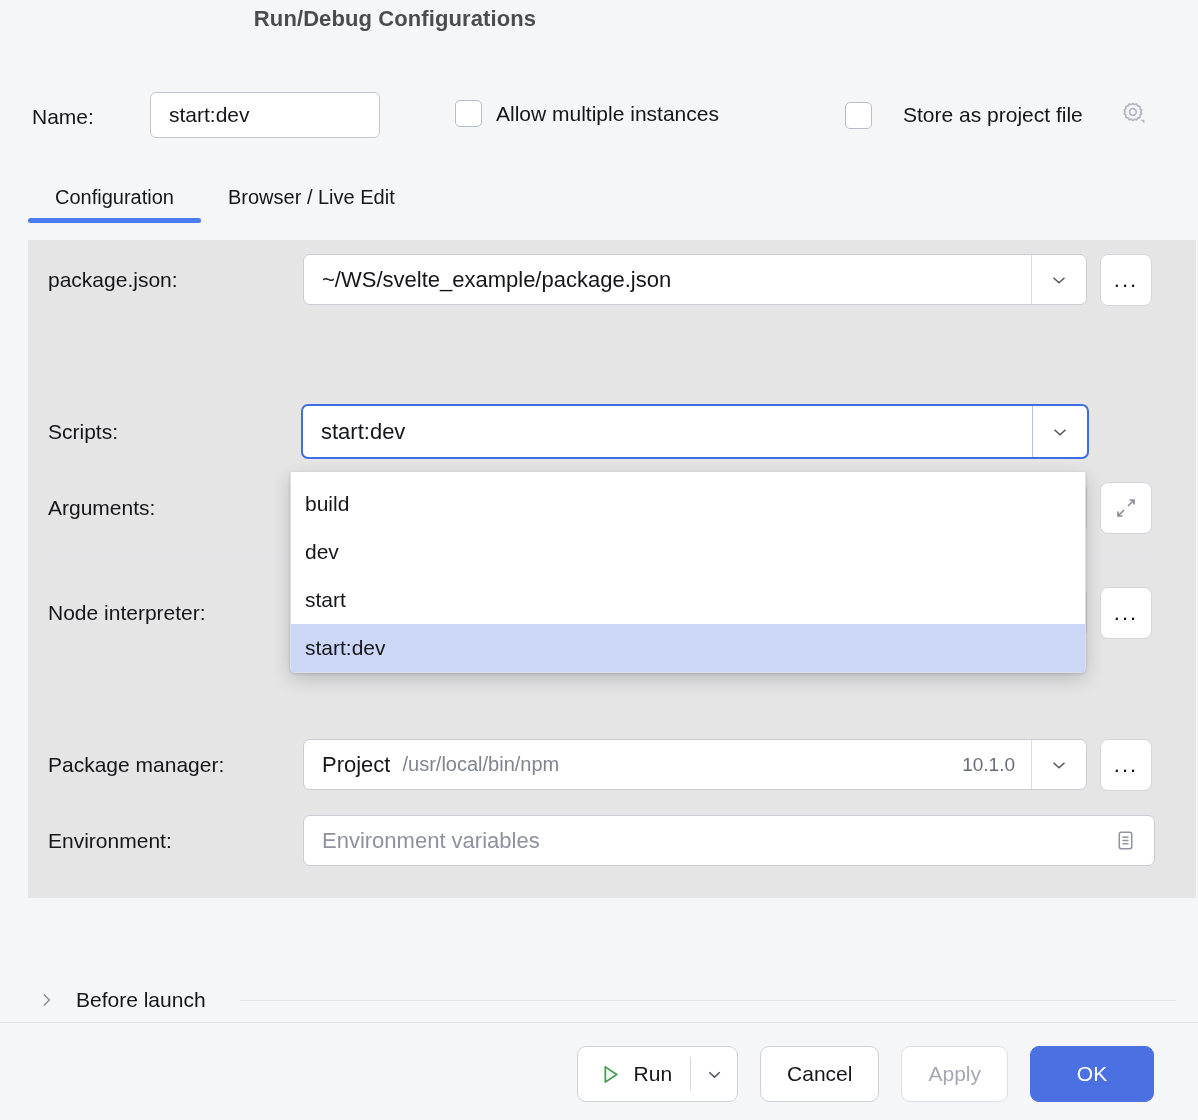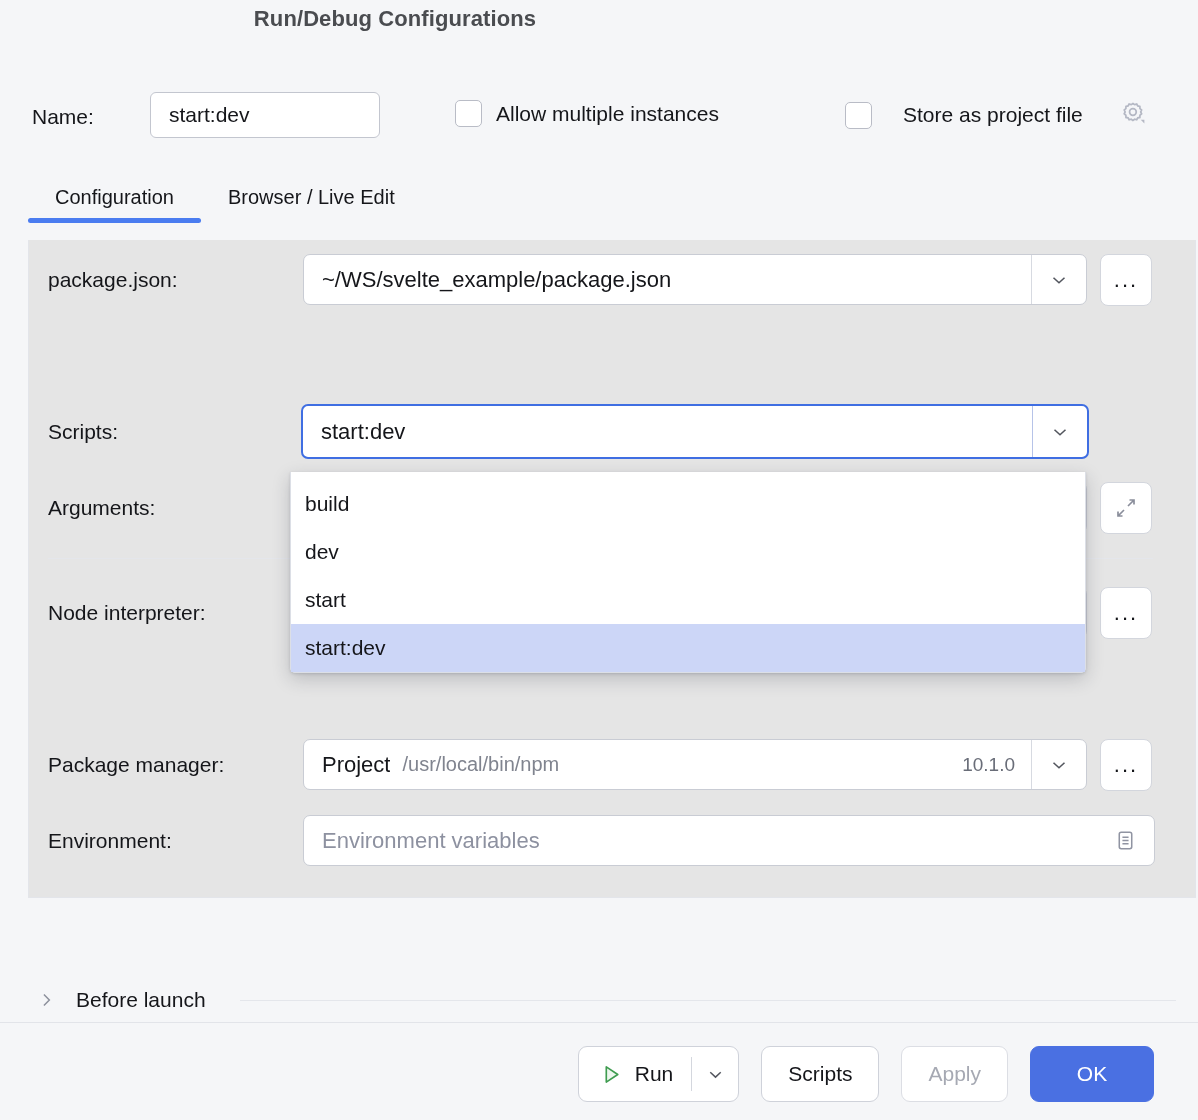--- a/index.html
+++ b/index.html
@@ -368,21 +368,21 @@
         <span>Run</span>
       </span>
       <span class="run-div"></span>
       <span class="run-arrow">
         <svg width="21" height="21" viewBox="0 0 24 24" fill="none" stroke="#53565e" stroke-width="1.7">
             <path d="M6 9.5l6 5.5 6-5.5"></path>
           </svg>
       </span>
     </div>
     <div class="btn cancel">
-      <span>Scripts</span>
+      <span>Cancel</span>
     </div>
     <div class="btn apply">
       <span>Apply</span>
     </div>
     <div class="btn ok">
       <span>OK</span>
     </div>
   </div>
 
 </div>

